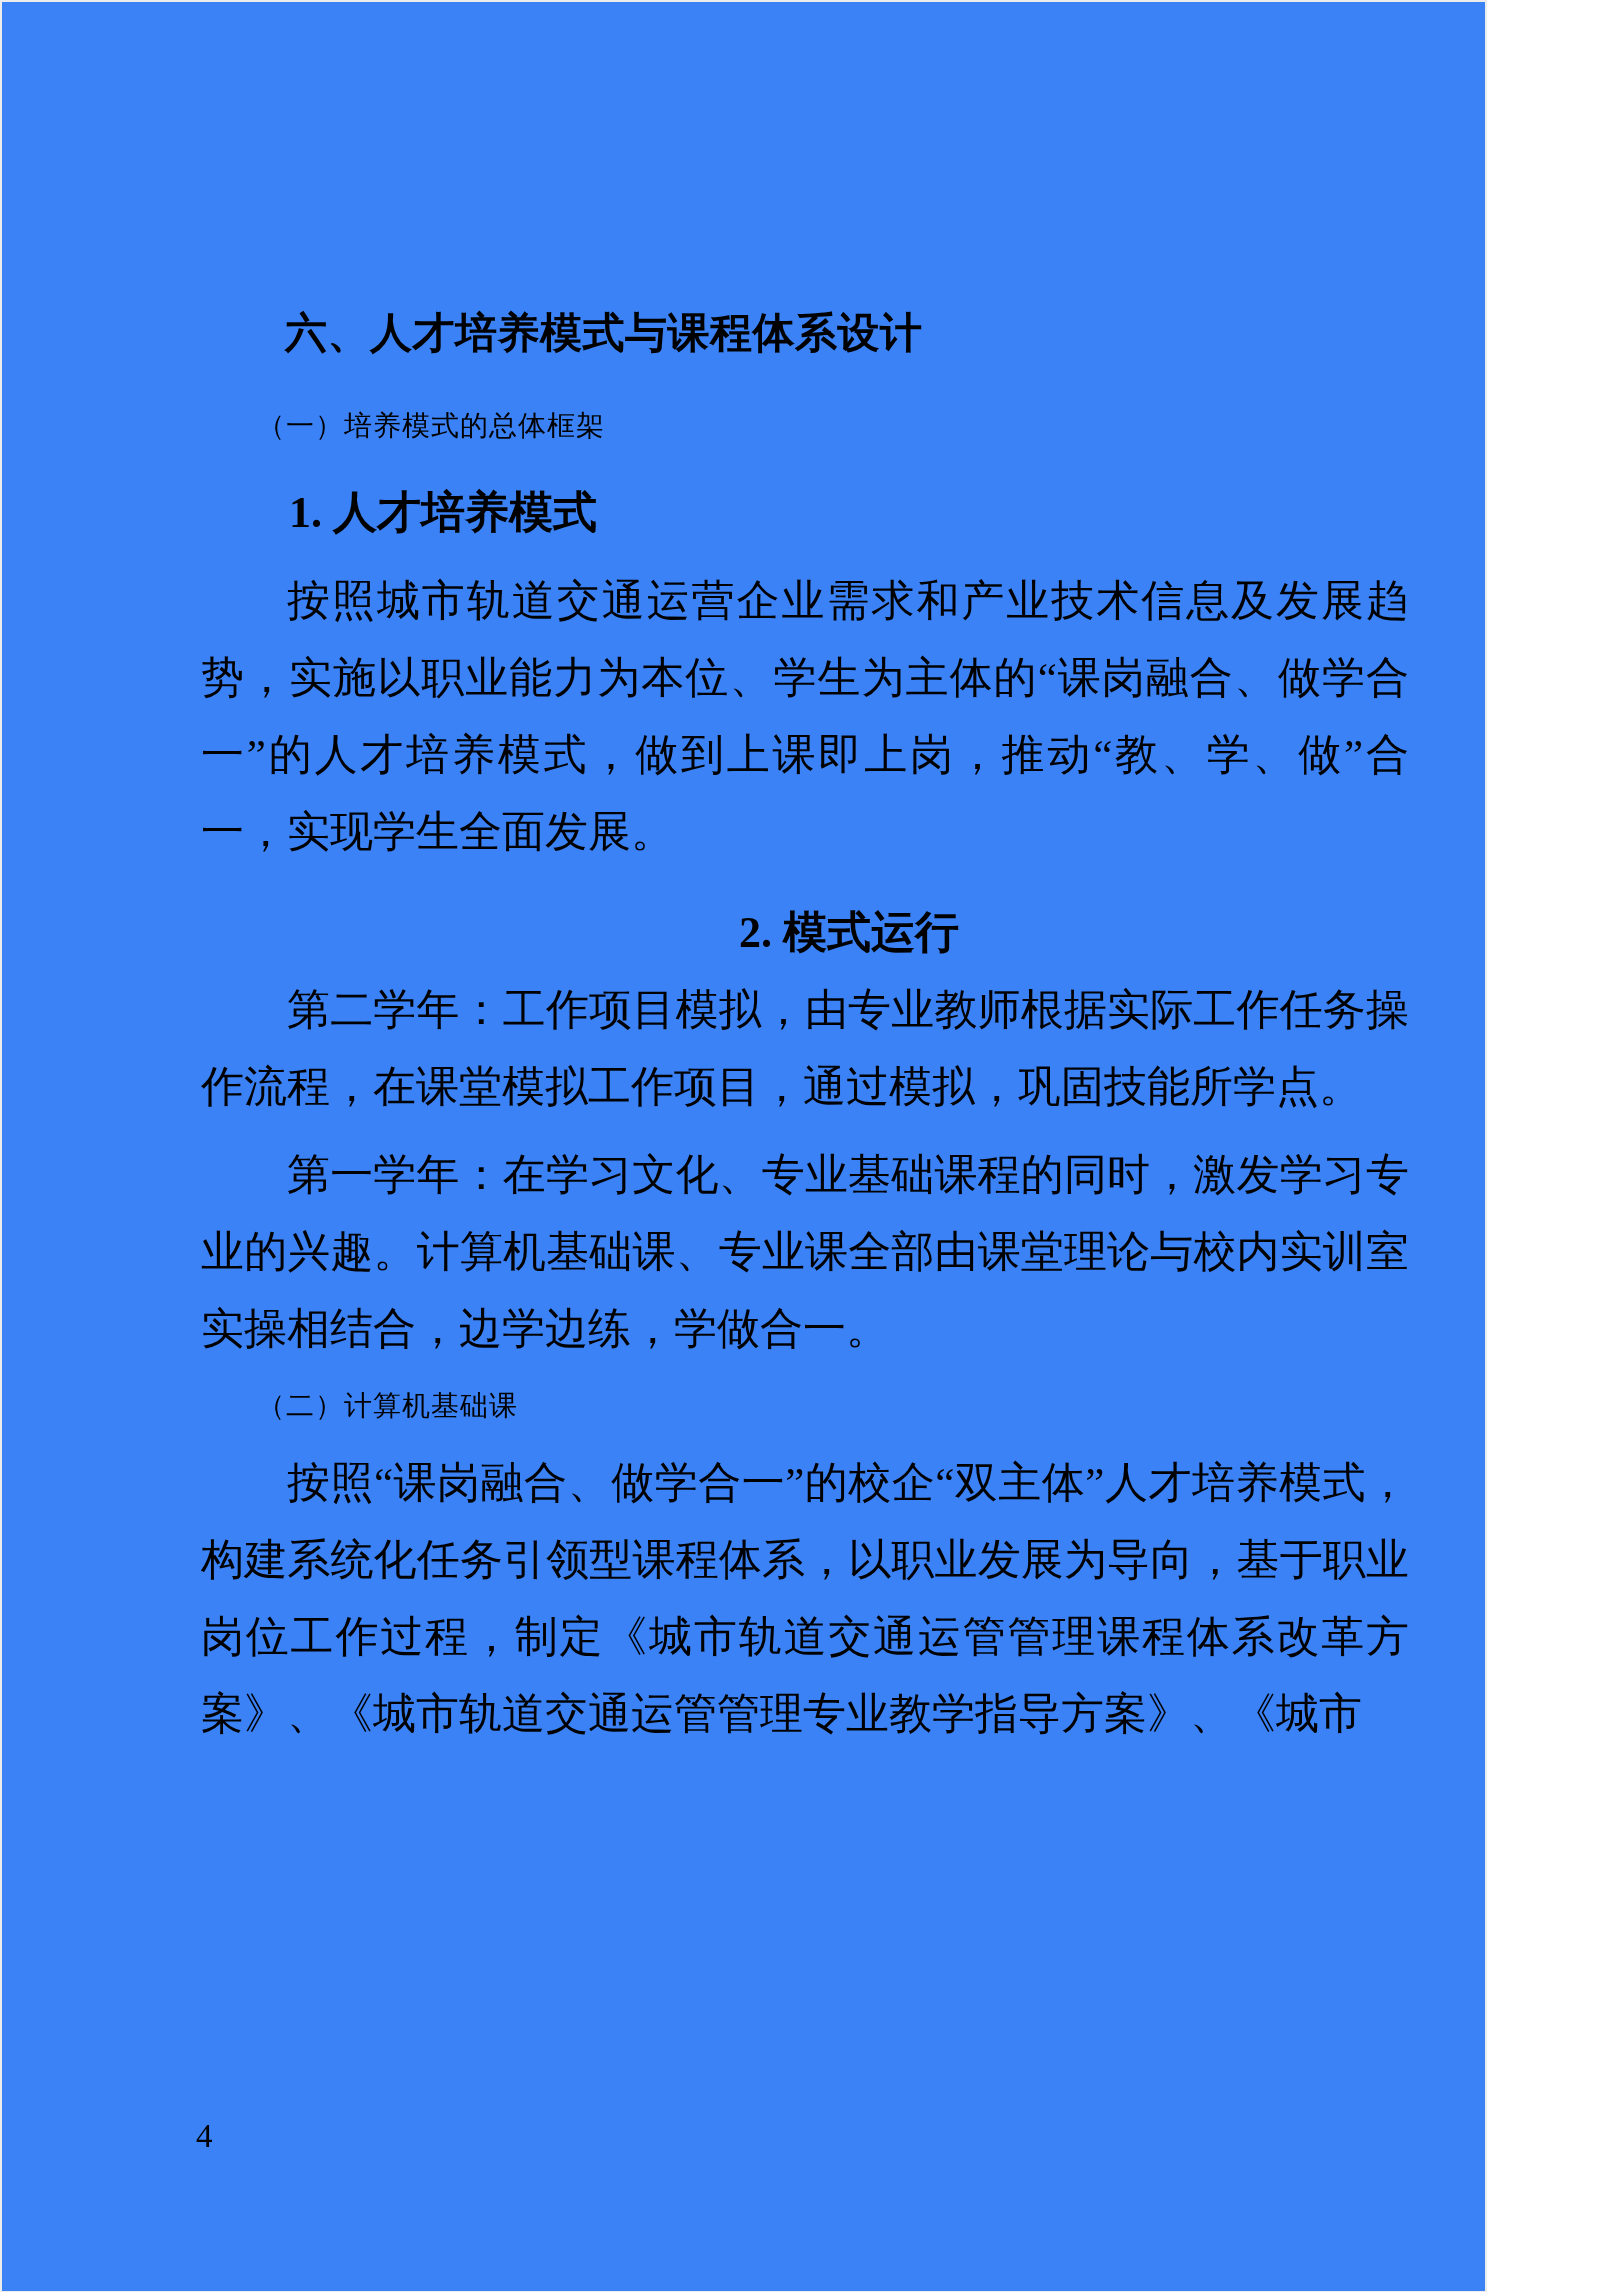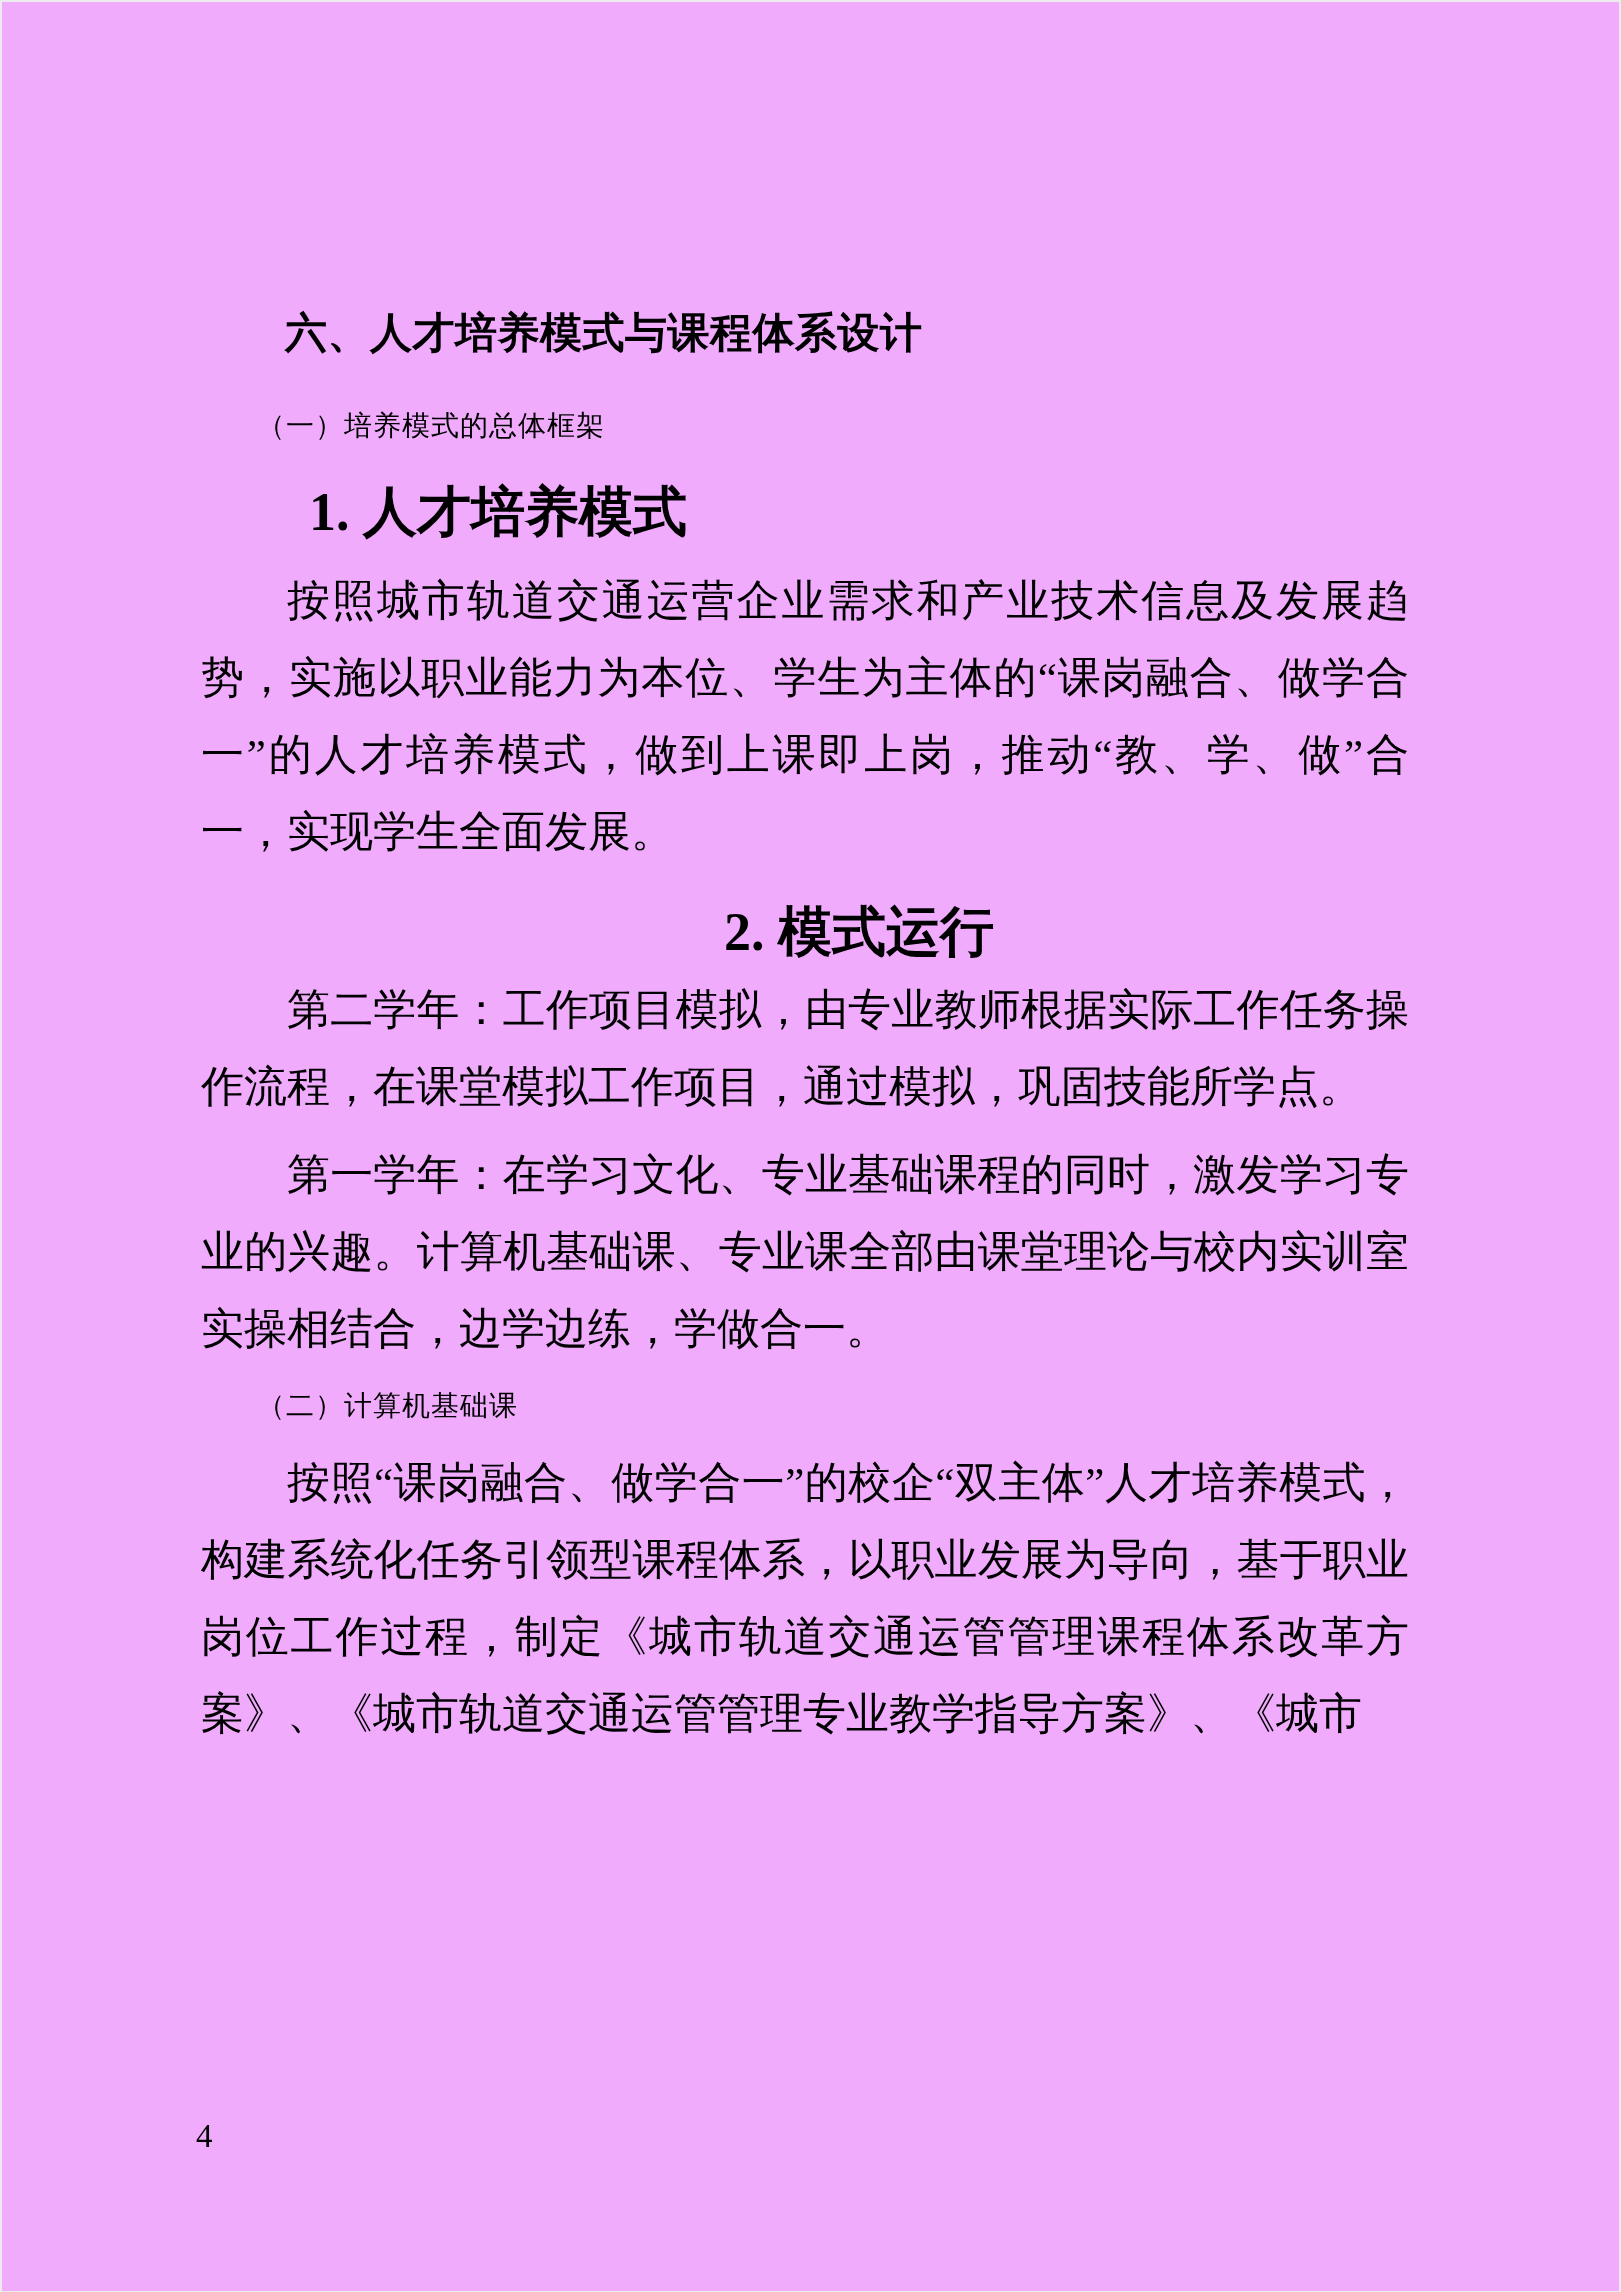--- a/index.html
+++ b/index.html
@@ -2,23 +2,23 @@
 <html><head>
 <meta charset="utf-8">
 <style>
   html, body {
     margin: 0;
     padding: 0;
     background: #ffffff;
   }
   .page {
     position: relative;
-    width: 1621px;
+    width: 1487px;
     height: 2293px;
-    background: #f0abfc;
+    background: #3b82f6;
     color: #000000;
     overflow: hidden;
     box-shadow: inset 0 0 0 2px #ececec;
     font-family: "Liberation Serif", "DejaVu Serif", serif;
   }
   .text-area {
     position: absolute;
     left: 201px;
     top: 294px;
     width: 1208px;
@@ -37,21 +37,21 @@
     font-weight: normal;
     font-size: 28px;
     line-height: 77px;
     text-indent: 2em;
     margin: 0;
     letter-spacing: 1px;
   }
   .h3 {
     font-family: "Liberation Serif", "DejaVu Serif", serif;
     font-weight: bold;
-    font-size: 54px;
+    font-size: 44px;
     line-height: 77px;
     text-indent: 2em;
     margin: 0;
   }
   .para {
     font-family: "Liberation Serif", "DejaVu Serif", serif;
     font-size: 43px;
     line-height: 77px;
     text-indent: 2em;
     margin: 0;

